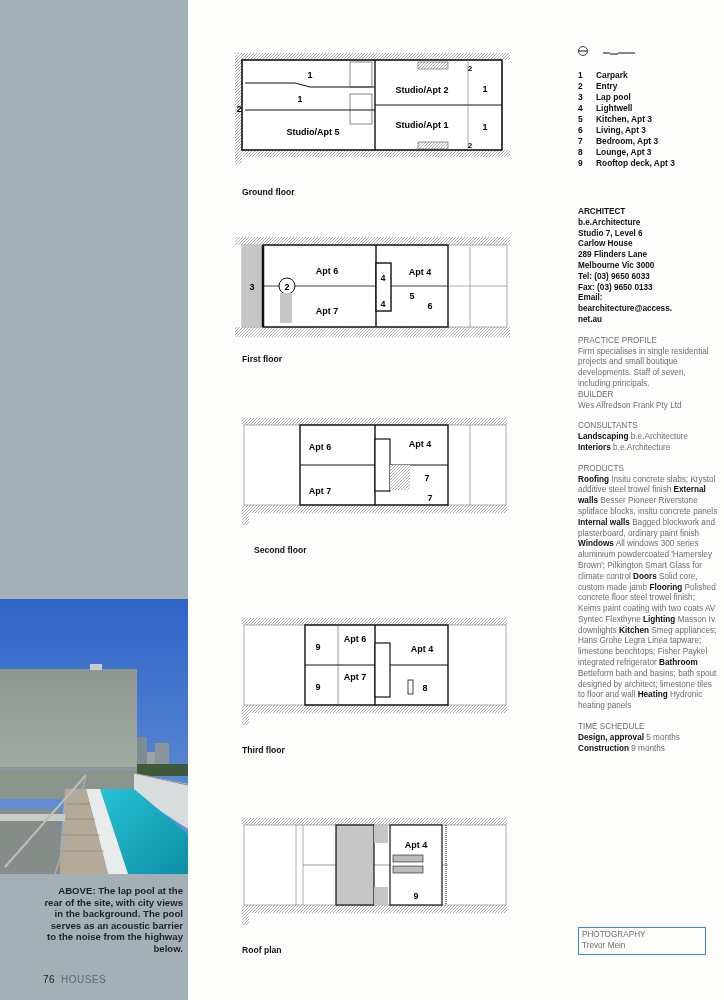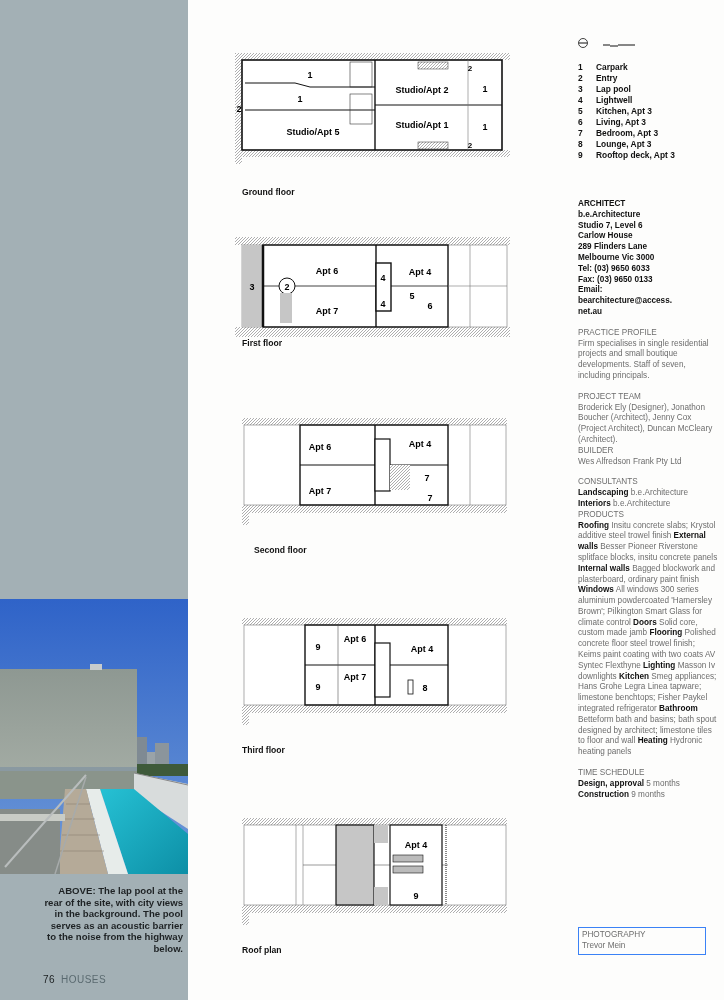--- a/index.html
+++ b/index.html
@@ -8,21 +8,21 @@
   .photo { position:absolute; left:0; top:599px; width:188px; height:275px; overflow:hidden; }
   .caption { position:absolute; left:43px; top:885px; width:140px; font-size:9.6px; line-height:11.6px; font-weight:bold; color:#1e2224;text-align:right; }
   .folio { position:absolute; left:43px; top:974px; font-size:10px; color:#1b1f20; }
   .folio .num { font-weight:400; letter-spacing:0.5px; }
   .folio .sect { color:#5a6a70; margin-left:3px; letter-spacing:0.5px;text-align:right; }
 
   .plan { position:absolute; left:230px; width:285px; }
   .plan svg { display:block; }
   .plan-label { position:absolute; left:12px; font-size:8.6px; font-weight:bold; color:#111; }
 
-  .right { position:absolute; left:578px; top:36px; width:140px; color:#111; }
+  .right { position:absolute; left:578px; top:44px; width:140px; color:#111; }
   .legend-list { margin:12px 0 0 0; padding:0; list-style:none; font-size:8.4px; font-weight:bold; line-height:11px; }
   .legend-list li span.n { display:inline-block; width:18px; }
   .block { font-size:8.2px; line-height:10.8px; }
   .bold { font-weight:bold; color:#111; }
   .light { color:#6d6d6d; }
   .heading { color:#6d6d6d; text-transform:uppercase; }
   .photo-box { position:absolute; left:578px; top:927px; width:120px; border:1px solid #3b82f6; padding:2px 3px; font-size:8.2px; line-height:10.8px; color:#6d6d6d; }
 </style>
 </head>
 <body>
@@ -141,21 +141,21 @@
     <text x="22" y="55" font-size="9" font-weight="bold" text-anchor="middle" font-family="Liberation Sans, sans-serif">3</text>
     <text x="57" y="55" font-size="9" font-weight="bold" text-anchor="middle" font-family="Liberation Sans, sans-serif">2</text>
     <text x="97" y="39" font-size="9" font-weight="bold" text-anchor="middle" font-family="Liberation Sans, sans-serif">Apt 6</text>
     <text x="97" y="79" font-size="9" font-weight="bold" text-anchor="middle" font-family="Liberation Sans, sans-serif">Apt 7</text>
     <text x="153" y="46" font-size="9" font-weight="bold" text-anchor="middle" font-family="Liberation Sans, sans-serif">4</text>
     <text x="153" y="72" font-size="9" font-weight="bold" text-anchor="middle" font-family="Liberation Sans, sans-serif">4</text>
     <text x="190" y="40" font-size="9" font-weight="bold" text-anchor="middle" font-family="Liberation Sans, sans-serif">Apt 4</text>
     <text x="182" y="64" font-size="9" font-weight="bold" text-anchor="middle" font-family="Liberation Sans, sans-serif">5</text>
     <text x="200" y="74" font-size="9" font-weight="bold" text-anchor="middle" font-family="Liberation Sans, sans-serif">6</text>
   </svg>
-  <div class="plan-label" style="top:103px;">First floor</div>
+  <div class="plan-label" style="top:119px;">First floor</div>
 </div>
 
 <div class="plan" style="top:415px;">
   <svg width="285" height="115" viewBox="0 0 285 115">
     <rect x="12" y="3" width="265" height="7" fill="url(#hatch)"></rect>
     <rect x="12" y="90" width="265" height="8" fill="url(#hatch)"></rect>
     <rect x="12" y="98" width="7" height="12" fill="url(#hatch)"></rect>
     <rect x="14" y="10" width="262" height="80" fill="#fff" stroke="#777" stroke-width="0.6"></rect>
     <rect x="70" y="10" width="148" height="80" fill="none" stroke="#111" stroke-width="1.4"></rect>
     <line x1="145" y1="10" x2="145" y2="90" stroke="#111" stroke-width="1.4"></line>
@@ -254,37 +254,33 @@
     <div>Email:</div>
     <div>bearchitecture@access.</div>
     <div>net.au</div>
   </div>
 
   <div class="block" style="margin-top:10px;">
     <div class="heading">PRACTICE PROFILE</div>
     <div class="light">Firm specialises in single residential projects and small boutique developments. Staff of seven, including principals.</div>
   </div>
 
-  <div class="block" style="margin-top:10px;">
-    <div class="heading">PROJECT TEAM</div>
-    <div class="light">Broderick Ely (Designer), Jonathon Boucher (Architect), Jenny Cox (Project Architect), Duncan McCleary (Architect).</div>
-  </div>
 
   <div class="block" style="">
     <div class="heading">BUILDER</div>
     <div class="light">Wes Alfredson Frank Pty Ltd</div>
   </div>
 
   <div class="block" style="margin-top:10px;">
     <div class="heading">CONSULTANTS</div>
     <div><span class="bold">Landscaping</span> <span class="light">b.e.Architecture</span></div>
     <div><span class="bold">Interiors</span> <span class="light">b.e.Architecture</span></div>
   </div>
 
-  <div class="block" style="">
+  <div class="block" style="margin-top:10px;">
     <div class="heading">PRODUCTS</div>
     <div>
       <span class="bold">Roofing</span> <span class="light">Insitu concrete slabs; Krystol additive steel trowel finish</span>
       <span class="bold">External walls</span> <span class="light">Besser Pioneer Riverstone splitface blocks, insitu concrete panels</span>
       <span class="bold">Internal walls</span> <span class="light">Bagged blockwork and plasterboard, ordinary paint finish</span>
       <span class="bold">Windows</span> <span class="light">All windows 300 series aluminium powdercoated 'Hamersley Brown'; Pilkington Smart Glass for climate control</span>
       <span class="bold">Doors</span> <span class="light">Solid core, custom made jamb</span>
       <span class="bold">Flooring</span> <span class="light">Polished concrete floor steel trowel finish; Keims paint coating with two coats AV Syntec Flexthyne</span>
       <span class="bold">Lighting</span> <span class="light">Masson Iv downlights</span>
       <span class="bold">Kitchen</span> <span class="light">Smeg appliances; Hans Grohe Legra Linea tapware; limestone benchtops; Fisher Paykel integrated refrigerator</span>

